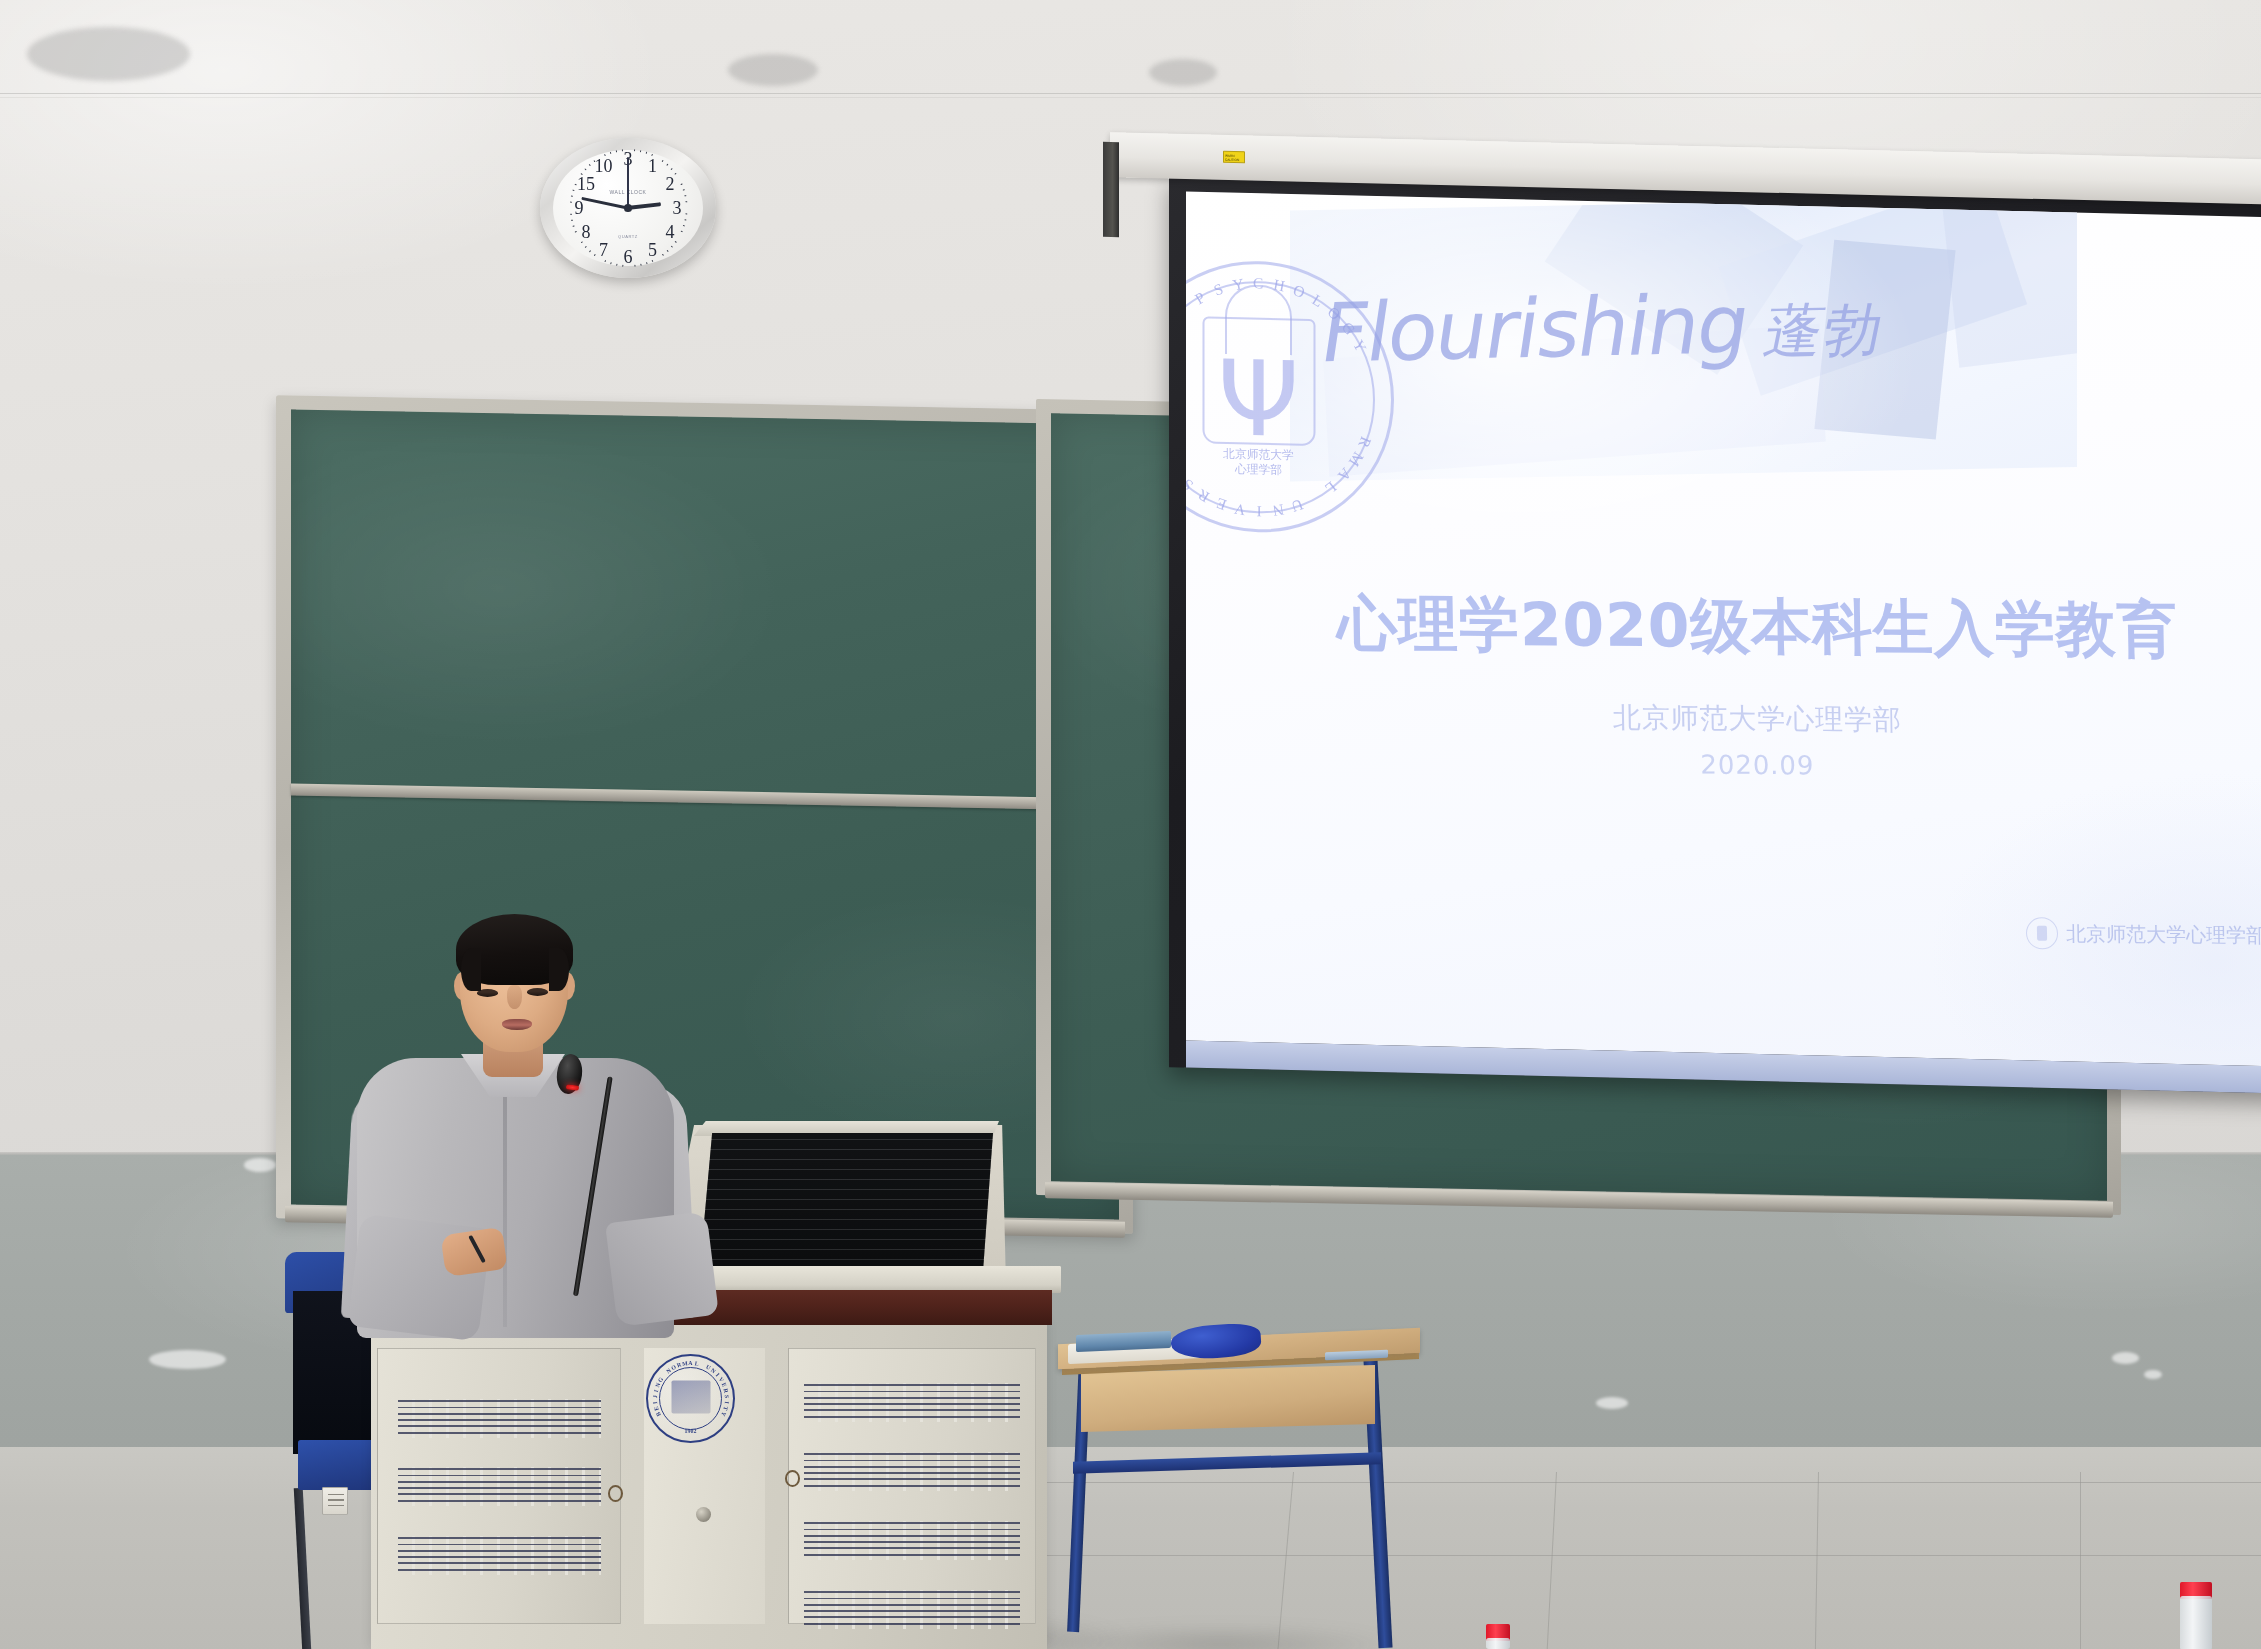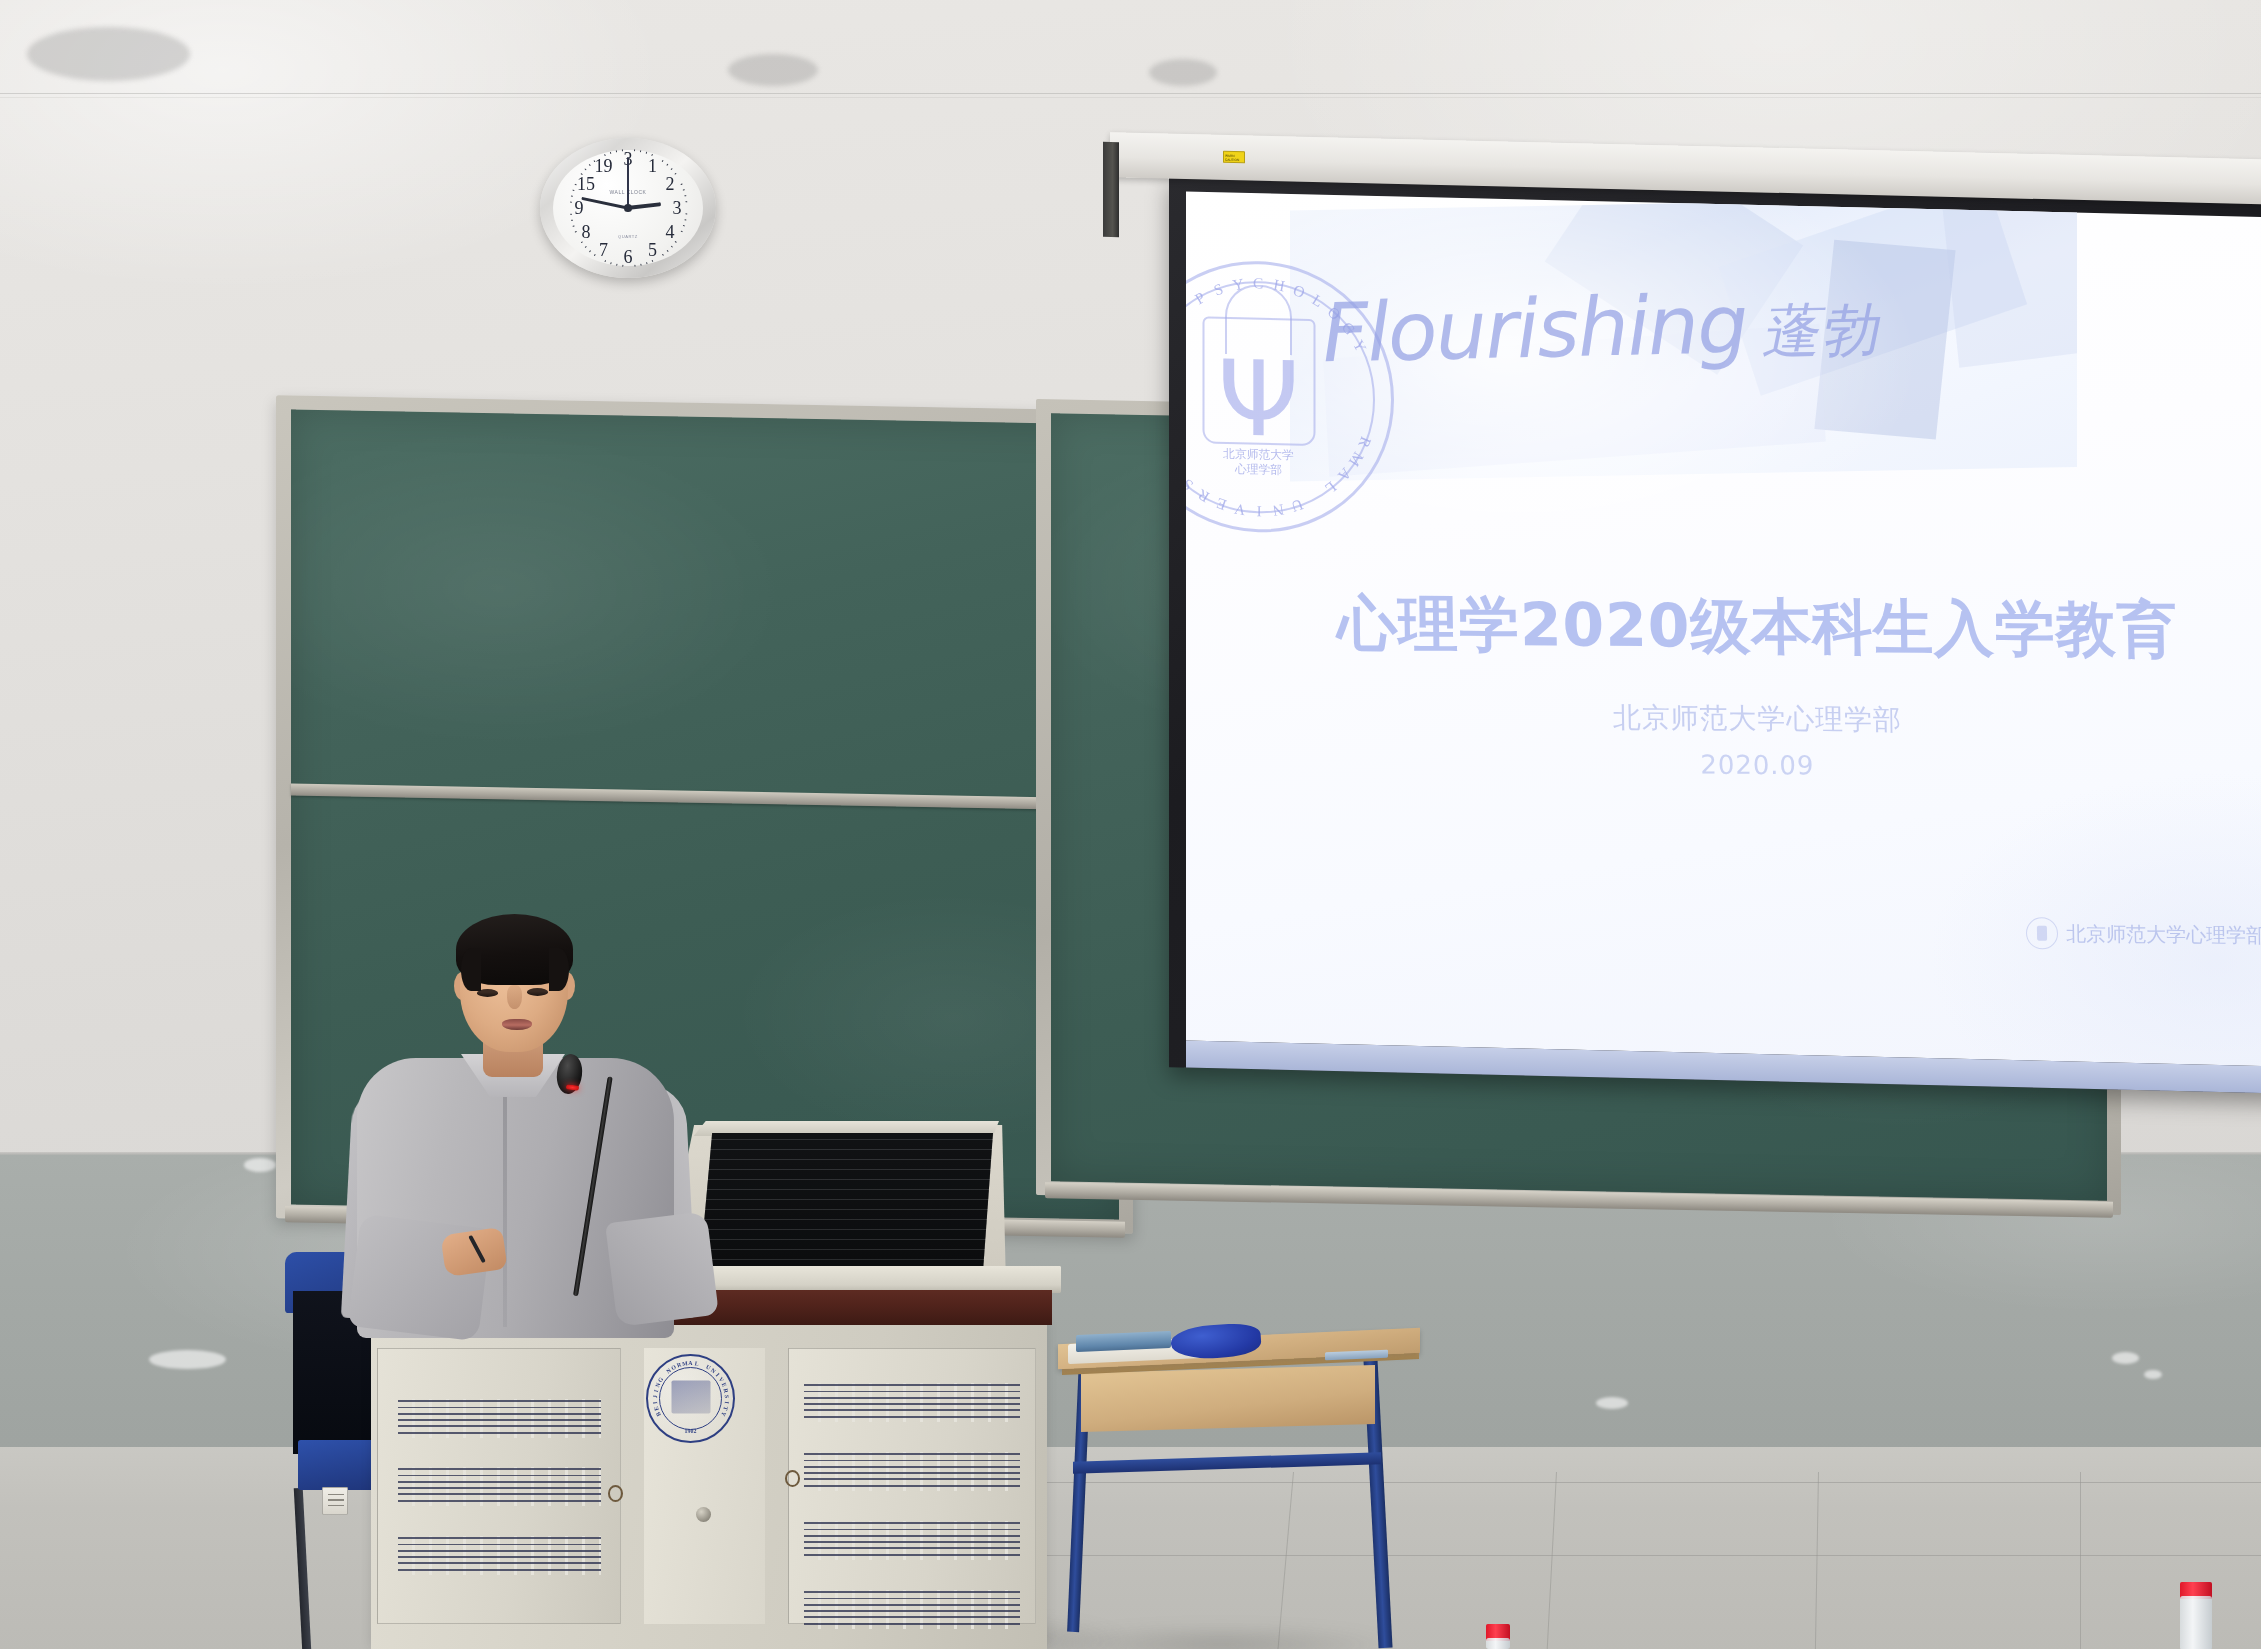--- a/index.html
+++ b/index.html
@@ -678,21 +678,21 @@
           <span style="left: 24.4px; top: -42px;">1</span>
           <span style="left: 42px; top: -24.4px;">2</span>
           <span style="left: 49px; top: 0px;">3</span>
           <span style="left: 42px; top: 24.4px;">4</span>
           <span style="left: 24.4px; top: 42px;">5</span>
           <span style="left: 6.61309e-15px; top: 49px;">6</span>
           <span style="left: -24.4px; top: 42px;">7</span>
           <span style="left: -42px; top: 24.4px;">8</span>
           <span style="left: -49px; top: 1.32262e-14px;">9</span>
           <span style="left: -42px; top: -24.4px;">15</span>
-          <span style="left: -24.4px; top: -42px;">19</span>
+          <span style="left: -24.4px; top: -42px;">10</span>
         </div>
       <div id="clock-ticks">
           <div class="clock-tick" style="transform: rotate(6deg) translateY(-59px);"></div>
           <div class="clock-tick" style="transform: rotate(12deg) translateY(-59px);"></div>
           <div class="clock-tick" style="transform: rotate(18deg) translateY(-59px);"></div>
           <div class="clock-tick" style="transform: rotate(24deg) translateY(-59px);"></div>
           <div class="clock-tick" style="transform: rotate(36deg) translateY(-59px);"></div>
           <div class="clock-tick" style="transform: rotate(42deg) translateY(-59px);"></div>
           <div class="clock-tick" style="transform: rotate(48deg) translateY(-59px);"></div>
           <div class="clock-tick" style="transform: rotate(54deg) translateY(-59px);"></div>

